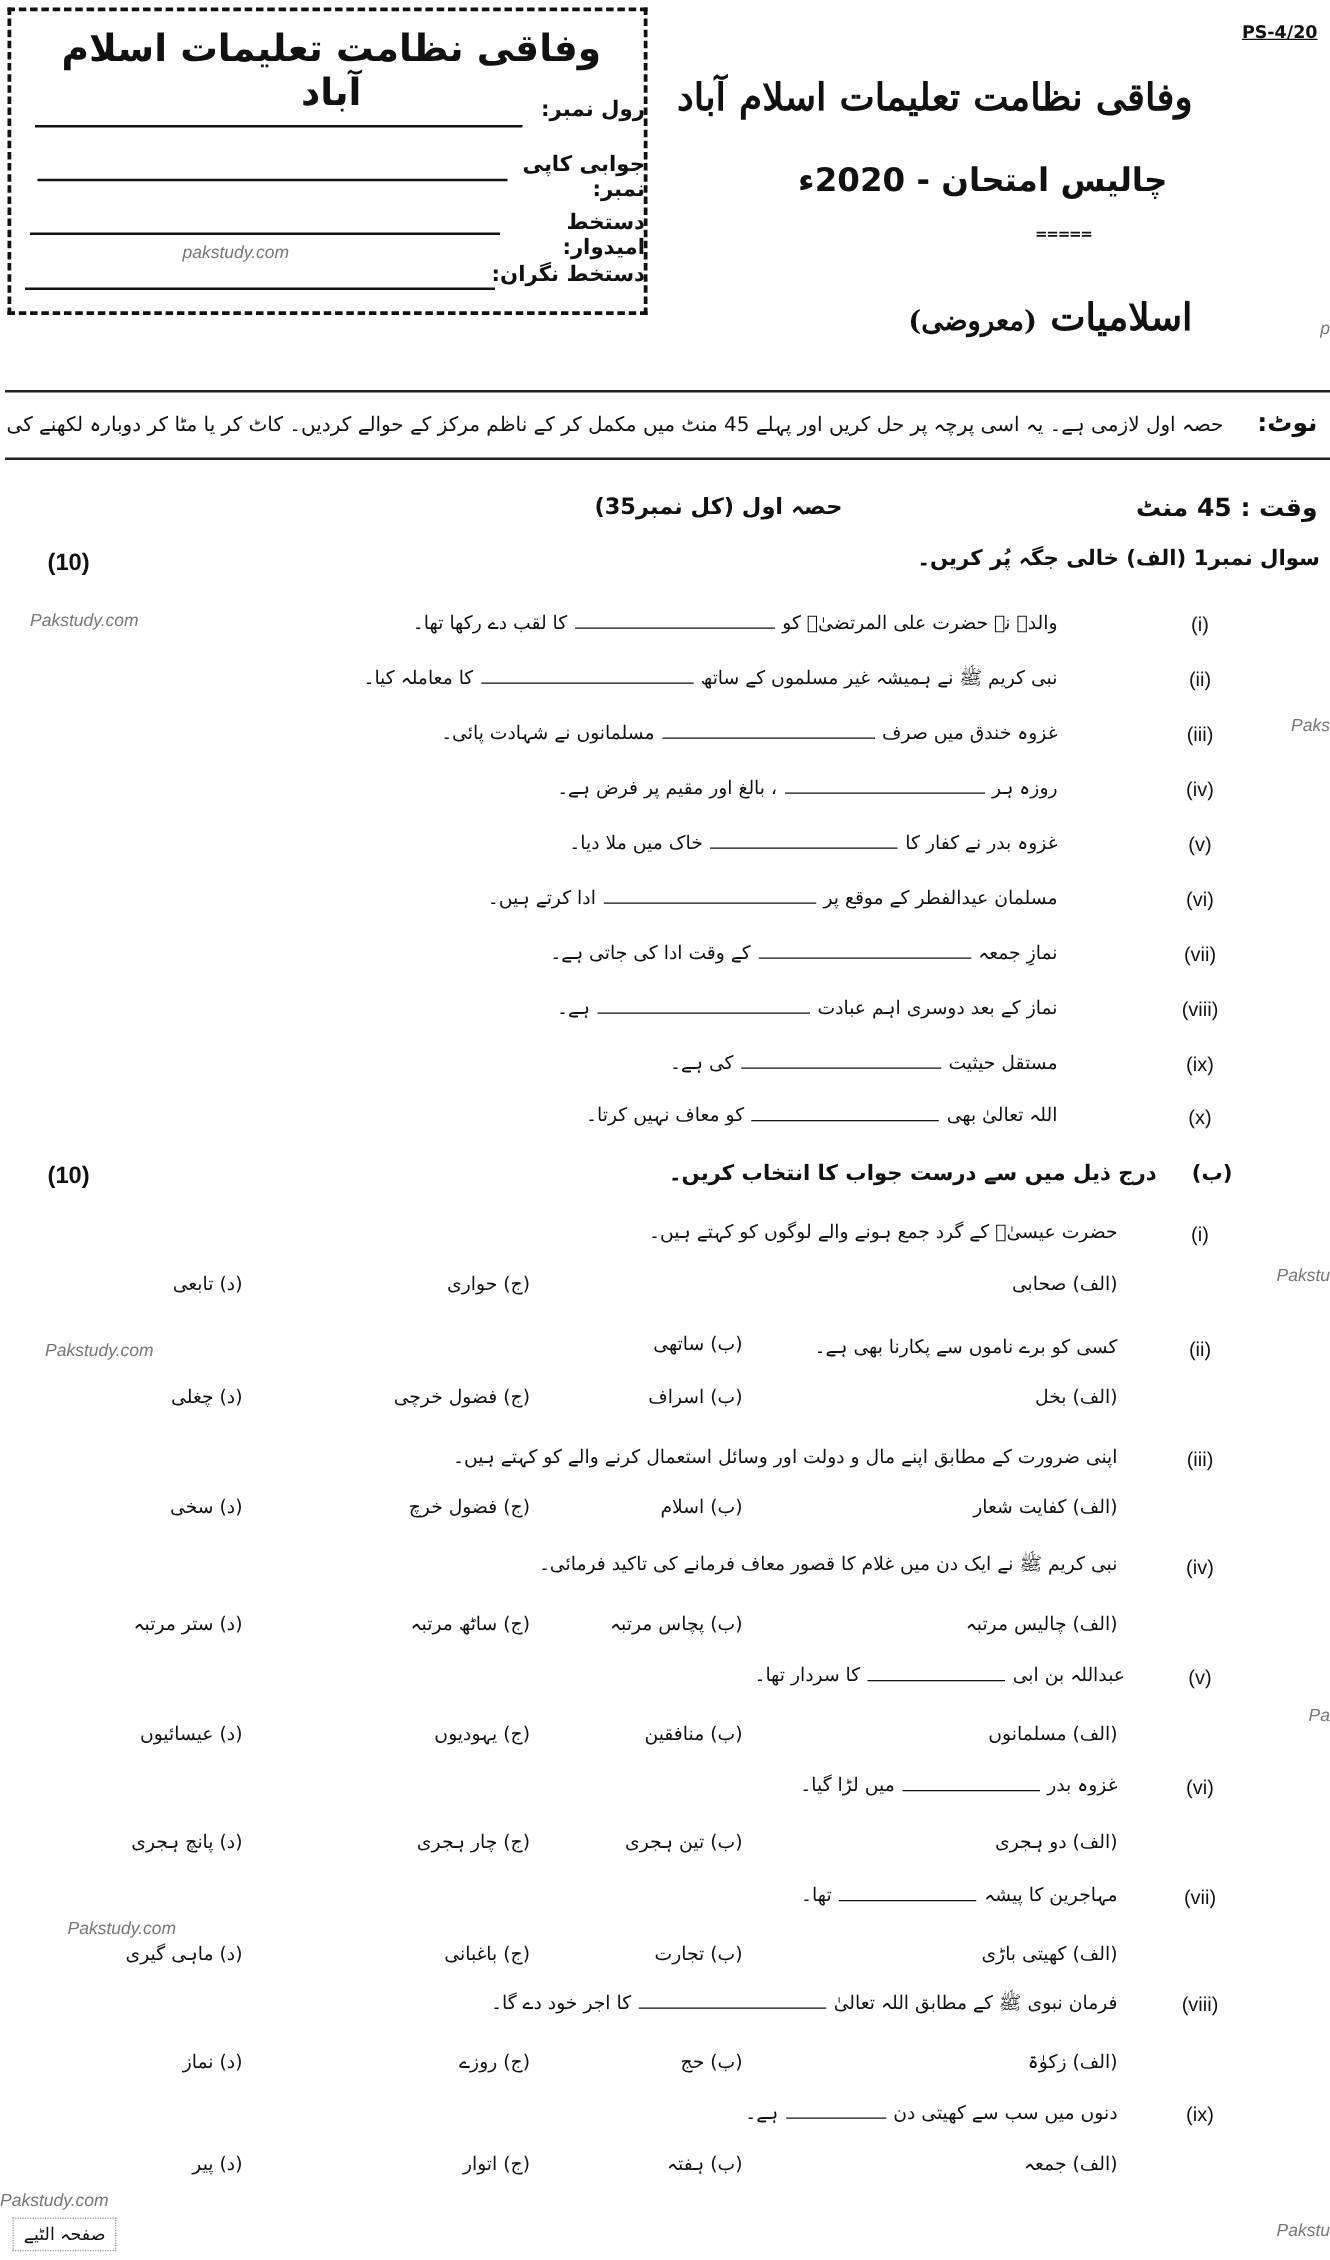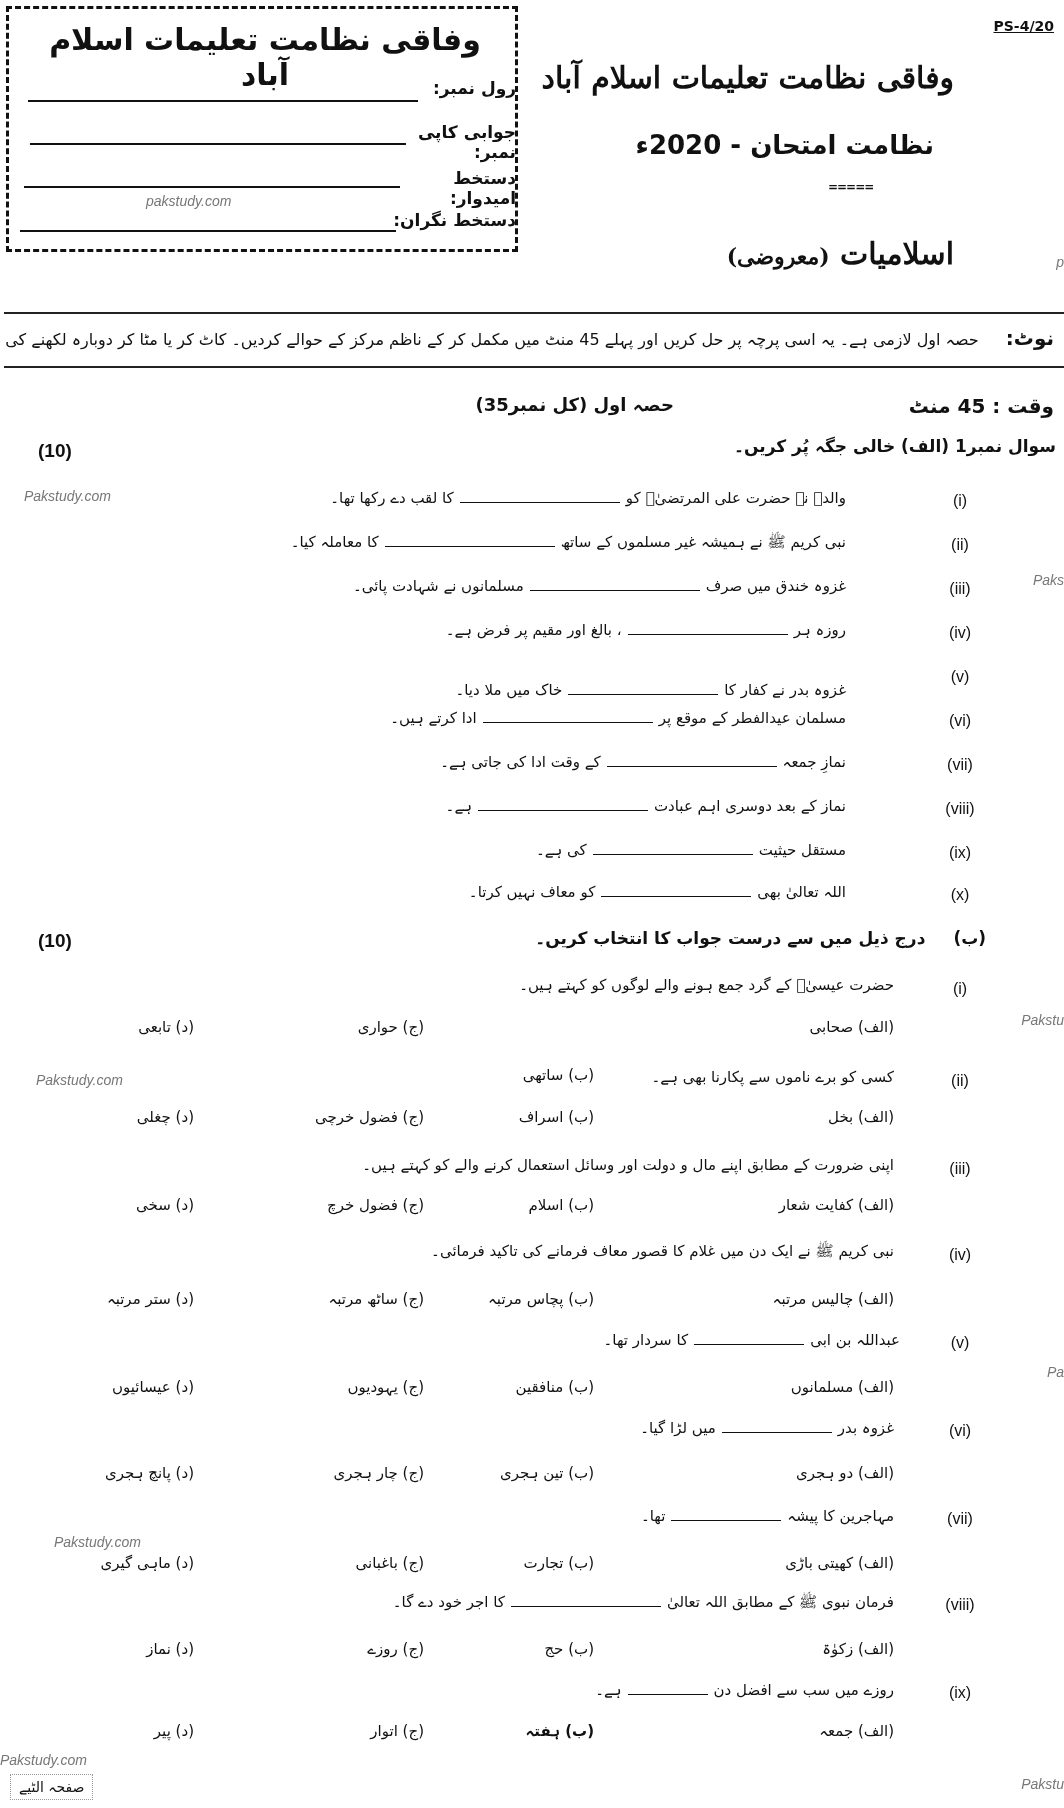--- a/index.html
+++ b/index.html
@@ -62,21 +62,21 @@
 <div class="abs rtl form-label" style="right:548px; top:168px; width:130px; text-align:right;">دستخط امیدوار:</div>
 <div class="abs form-line" style="left:24px; top:186px; width:376px;"></div>
 
 <div class="abs rtl form-label" style="right:548px; top:210px; width:130px; text-align:right;">دستخط نگران:</div>
 <div class="abs form-line" style="left:20px; top:230px; width:376px;"></div>
 
 <div class="abs wm" style="left:146px; top:193px; font-size:14px;">pakstudy.com</div>
 
 <div class="abs code" style="right:10px; top:18px;">PS-4/20</div>
 <div class="abs rtl board-title nowrap" style="right:110px; top:60px;">وفاقی نظامت تعلیمات اسلام آباد</div>
-<div class="abs rtl exam-year nowrap" style="right:130px; top:130px;">نظامت امتحان - 2020ء</div>
+<div class="abs rtl exam-year nowrap" style="right:130px; top:130px;">چالیس امتحان - 2020ء</div>
 <div class="abs nowrap" style="left:828px; top:180px; font-size:12px; font-weight:bold; letter-spacing:-1px;">=====</div>
 <div class="abs rtl subject nowrap" style="right:110px; top:236px;">
   <span>اسلامیات</span>
   <small>(معروضی)</small>
 </div>
 <div class="abs wm" style="right:0; top:254px; font-size:14px;">p</div>
 
 <div class="abs rule" style="left:4px; top:312px; width:1060px;"></div>
 <div class="abs rtl nowrap" style="right:10px; top:326px; width:1054px; text-align:right;">
   <span class="note-label">نوٹ:</span>
@@ -105,21 +105,21 @@
 <div class="abs rtl" style="right:218px; top:576px;">
   <span class="item-text">غزوہ خندق میں صرف</span><span class="blank" style="width:170px;"></span><span class="item-text">مسلمانوں نے شہادت پائی۔</span>
 </div>
 <div class="abs item-num" style="left:936px; top:580px;">(iii)</div>
 
 <div class="abs rtl" style="right:218px; top:620px;">
   <span class="item-text">روزہ ہر</span><span class="blank" style="width:160px;"></span><span class="item-text">، بالغ اور مقیم پر فرض ہے۔</span>
 </div>
 <div class="abs item-num" style="left:936px; top:624px;">(iv)</div>
 
-<div class="abs rtl" style="right:218px; top:664px;margin-top:16px;">
+<div class="abs rtl" style="right:218px; top:664px;">
   <span class="item-text">غزوہ بدر نے کفار کا</span><span class="blank" style="width:150px;"></span><span class="item-text">خاک میں ملا دیا۔</span>
 </div>
 <div class="abs item-num" style="left:936px; top:668px;">(v)</div>
 
 <div class="abs rtl" style="right:218px; top:708px;">
   <span class="item-text">مسلمان عیدالفطر کے موقع پر</span><span class="blank" style="width:170px;"></span><span class="item-text">ادا کرتے ہیں۔</span>
 </div>
 <div class="abs item-num" style="left:936px; top:712px;">(vi)</div>
 
 <div class="abs rtl" style="right:218px; top:752px;">
@@ -201,21 +201,21 @@
 <div class="abs rtl opt" style="right:870px; top:1554px;"><span>(د)</span> <span>ماہی گیری</span></div>
 
 <div class="abs item-num" style="left:936px; top:1596px;">(viii)</div>
 <div class="abs rtl nowrap" style="right:170px; top:1592px;"><span class="item-text">فرمان نبوی ﷺ کے مطابق اللہ تعالیٰ</span><span class="blank" style="width:150px;"></span><span class="item-text">کا اجر خود دے گا۔</span></div>
 <div class="abs rtl opt" style="right:170px; top:1640px;"><span>(الف)</span> <span>زکوٰۃ</span></div>
 <div class="abs rtl opt" style="right:470px; top:1640px;"><span>(ب)</span> <span>حج</span></div>
 <div class="abs rtl opt" style="right:640px; top:1640px;"><span>(ج)</span> <span>روزے</span></div>
 <div class="abs rtl opt" style="right:870px; top:1640px;"><span>(د)</span> <span>نماز</span></div>
 
 <div class="abs item-num" style="left:936px; top:1684px;">(ix)</div>
-<div class="abs rtl nowrap" style="right:170px; top:1680px;"><span class="item-text">روزے میں سب سے افضل دن</span><span class="blank" style="width:80px;"></span><span class="item-text">ہے۔</span></div>
+<div class="abs rtl nowrap" style="right:170px; top:1680px;"><span class="item-text">دنوں میں سب سے کھیتی دن</span><span class="blank" style="width:80px;"></span><span class="item-text">ہے۔</span></div>
 <div class="abs rtl opt" style="right:170px; top:1722px;"><span>(الف)</span> <span>جمعہ</span></div>
-<div class="abs rtl opt" style="right:470px; top:1722px;font-weight:bold;"><span>(ب)</span> <span>ہفتہ</span></div>
+<div class="abs rtl opt" style="right:470px; top:1722px;"><span>(ب)</span> <span>ہفتہ</span></div>
 <div class="abs rtl opt" style="right:640px; top:1722px;"><span>(ج)</span> <span>اتوار</span></div>
 <div class="abs rtl opt" style="right:870px; top:1722px;"><span>(د)</span> <span>پیر</span></div>
 
 <div class="abs wm" style="left:0; top:1752px; font-size:14px;">Pakstudy.com</div>
 <div class="abs wm" style="right:0; top:1776px; font-size:14px;">Pakstu</div>
 <div class="abs rtl page-mark" style="left:10px; top:1774px;">صفحہ الٹیے</div>
 
 </body></html>

